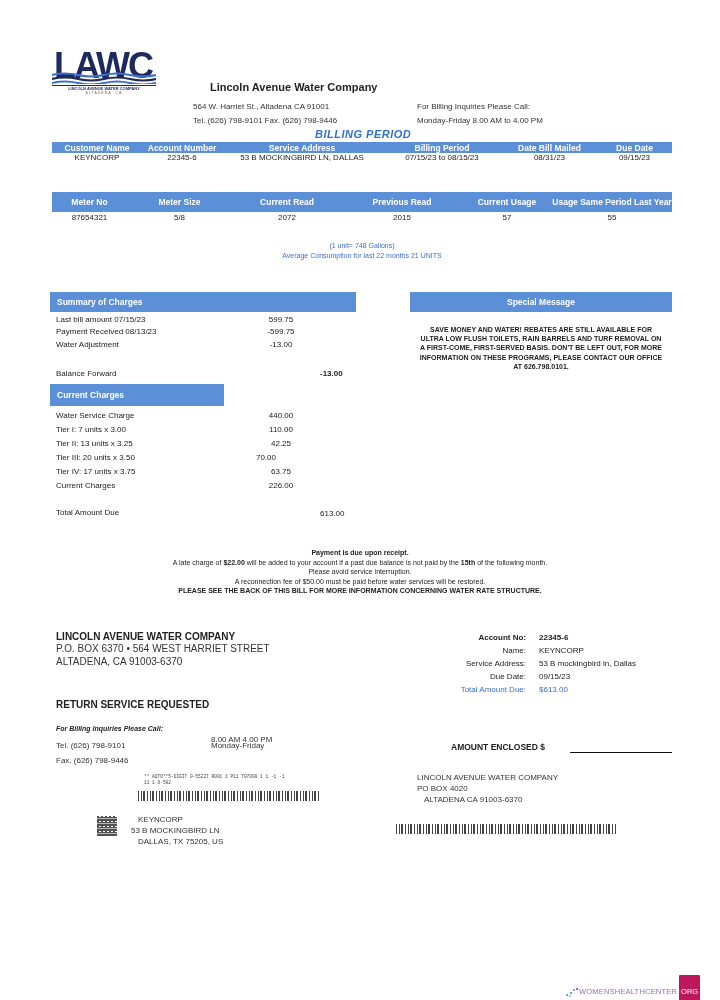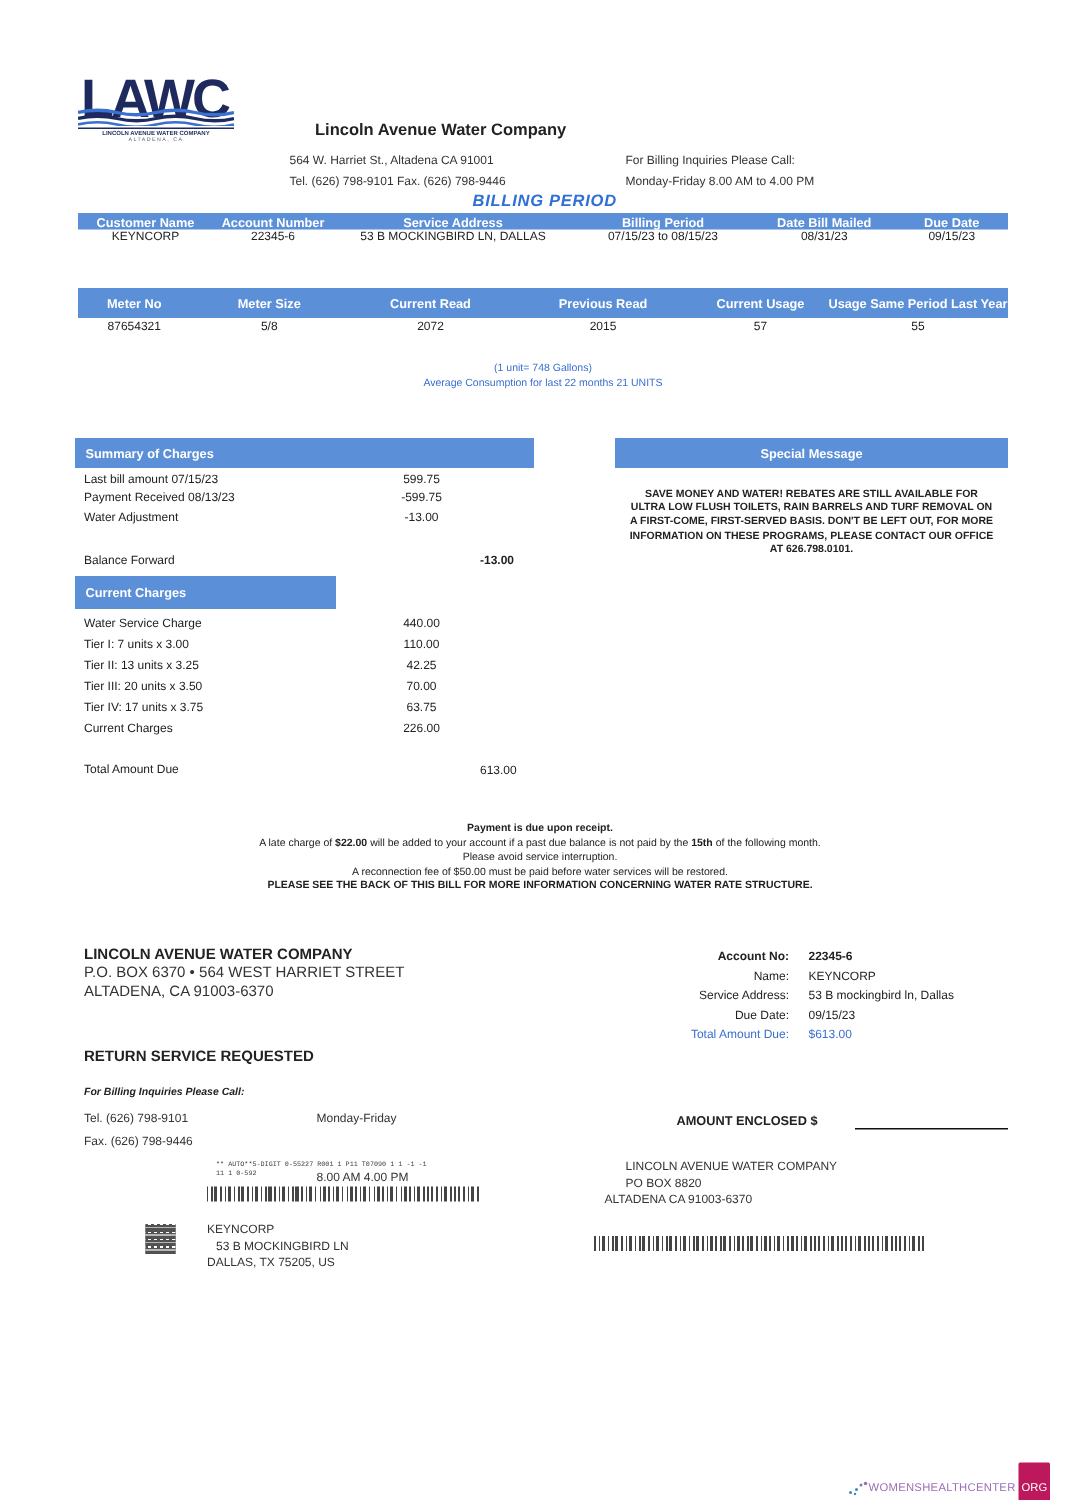--- a/index.html
+++ b/index.html
@@ -104,21 +104,21 @@
   <div class="charges-row" style="height:14px;">
       <span>Tier I: 7 units x 3.00</span>
       <span style="width:50px; text-align:center;">110.00</span>
     </div>
   <div class="charges-row" style="height:14px;">
       <span>Tier II: 13 units x 3.25</span>
       <span style="width:50px; text-align:center;">42.25</span>
     </div>
   <div class="charges-row" style="height:14px;">
       <span>Tier III: 20 units x 3.50</span>
-      <span style="width:50px; text-align:center;">70.00</span>
+      <span style="width:50px; text-align:left;">70.00</span>
     </div>
   <div class="charges-row" style="height:14px;">
       <span>Tier IV: 17 units x 3.75</span>
       <span style="width:50px; text-align:center;">63.75</span>
     </div>
   <div class="charges-row" style="height:14px;">
       <span>Current Charges</span>
       <span style="width:50px; text-align:center;">226.00</span>
     </div>
 </div>
@@ -141,30 +141,30 @@
 </div>
 
 <div class="abs" style="left:56px; top:631px; font-size:10px; font-weight:bold;">LINCOLN AVENUE WATER COMPANY</div>
 <div class="abs muted" style="left:56px; top:643px; font-size:10px;">P.O. BOX 6370 • 564 WEST HARRIET STREET</div>
 <div class="abs muted" style="left:56px; top:656px; font-size:10px;">ALTADENA, CA 91003-6370</div>
 <div class="abs" style="left:56px; top:699px; font-size:10px; font-weight:bold;">RETURN SERVICE REQUESTED</div>
 <div class="abs" style="left:56px; top:725px; font-size:7px; font-weight:bold; font-style:italic;">For Billing Inquiries Please Call:</div>
 <div class="abs muted" style="left:56px; top:741px; font-size:8px;">Tel. (626) 798-9101</div>
 <div class="abs muted" style="left:56px; top:756px; font-size:8px;">Fax. (626) 798-9446</div>
 <div class="abs muted" style="left:211px; top:741px; font-size:8px;">Monday-Friday</div>
-<div class="abs muted" style="left:211px; top:780px; font-size:8px;">8.00 AM 4.00 PM</div>
+<div class="abs muted" style="left:211px; top:735px; font-size:8px;">8.00 AM 4.00 PM</div>
 <div class="abs" style="left:144px; top:774px; font-size:4.5px; color:#444; font-family:'Liberation Mono', monospace;">** AUTO**5-DIGIT  0-55227  R001  1 P11  T07090 1 1 -1 -1</div>
 <div class="abs" style="left:144px; top:780px; font-size:4.5px; color:#444; font-family:'Liberation Mono', monospace;">11  1  0-592</div>
 <div class="abs barcode" style="left:138px; top:791px; width:182px;"></div>
 
 <div class="abs" style="left:97px; top:816px; width:20px; height:20px; background:
   repeating-linear-gradient(0deg, #333 0 2px, #aaa 2px 3px, #333 3px 4px, transparent 4px 5px),
   repeating-linear-gradient(90deg, #333 0 2px, transparent 2px 4px); opacity:0.85;"></div>
 <div class="abs" style="left:138px; top:815px; font-size:8px; color:#333;">KEYNCORP</div>
-<div class="abs" style="left:144px; top:826px; font-size:8px; color:#333;">53 B MOCKINGBIRD LN</div>
+<div class="abs" style="left:131px; top:826px; font-size:8px; color:#333;">53 B MOCKINGBIRD LN</div>
 <div class="abs" style="left:138px; top:837px; font-size:8px; color:#333;">DALLAS, TX 75205, US</div>
 
 <div class="abs" style="left:420px; top:631px; width:260px; font-size:8px; line-height:13px;">
   <div style="display:flex;">
       <span style="width:106px; text-align:right; font-weight:bold;">Account No:</span>
       <span style="margin-left:13px; font-weight:bold;">22345-6</span>
     </div>
   <div style="display:flex;">
       <span style="width:106px; text-align:right;">Name:</span>
       <span style="margin-left:13px;">KEYNCORP</span>
@@ -180,22 +180,22 @@
   <div style="display:flex; color:#3a6fd0;">
       <span style="width:106px; text-align:right;">Total Amount Due:</span>
       <span style="margin-left:13px;">$613.00</span>
     </div>
 </div>
 
 <div class="abs" style="left:451px; top:742px; font-size:8.5px; font-weight:bold;text-align:right;">AMOUNT ENCLOSED $</div>
 <div class="abs" style="left:570px; top:752px; width:102px; height:0; border-bottom:1px solid #111;"></div>
 
 <div class="abs" style="left:417px; top:773px; font-size:8px; color:#333;">LINCOLN AVENUE WATER COMPANY</div>
-<div class="abs" style="left:417px; top:784px; font-size:8px; color:#333;">PO BOX 8820</div>
-<div class="abs" style="left:403px; top:795px; font-size:8px; color:#333;">ALTADENA CA 91003-6370</div>
+<div class="abs" style="left:417px; top:784px; font-size:8px; color:#333;">PO BOX 4020</div>
+<div class="abs" style="left:424px; top:795px; font-size:8px; color:#333;">ALTADENA CA 91003-6370</div>
 <div class="abs barcode" style="left:396px; top:824px; width:220px;"></div>
 
 <div class="abs" style="left:565px; top:975px; display:flex; align-items:center;">
   <svg width="14" height="10" viewBox="0 0 14 10">
       <circle cx="2" cy="8" r="1" fill="#3d8bb8"></circle>
       <circle cx="6" cy="6" r="1" fill="#3d8bb8"></circle>
       <circle cx="9" cy="3" r="1" fill="#9a6fb8"></circle>
       <circle cx="12" cy="2" r="1.2" fill="#9a6fb8"></circle>
       <circle cx="5" cy="9" r="0.8" fill="#3d8bb8"></circle>
     </svg>

